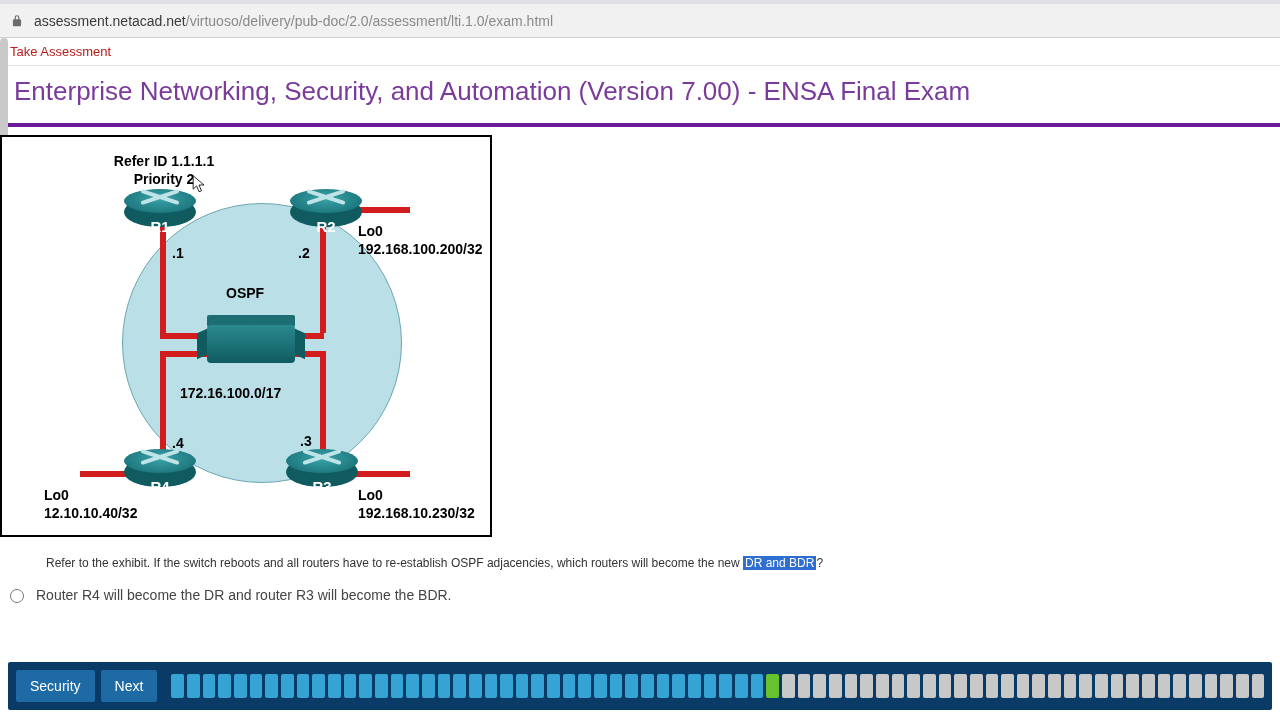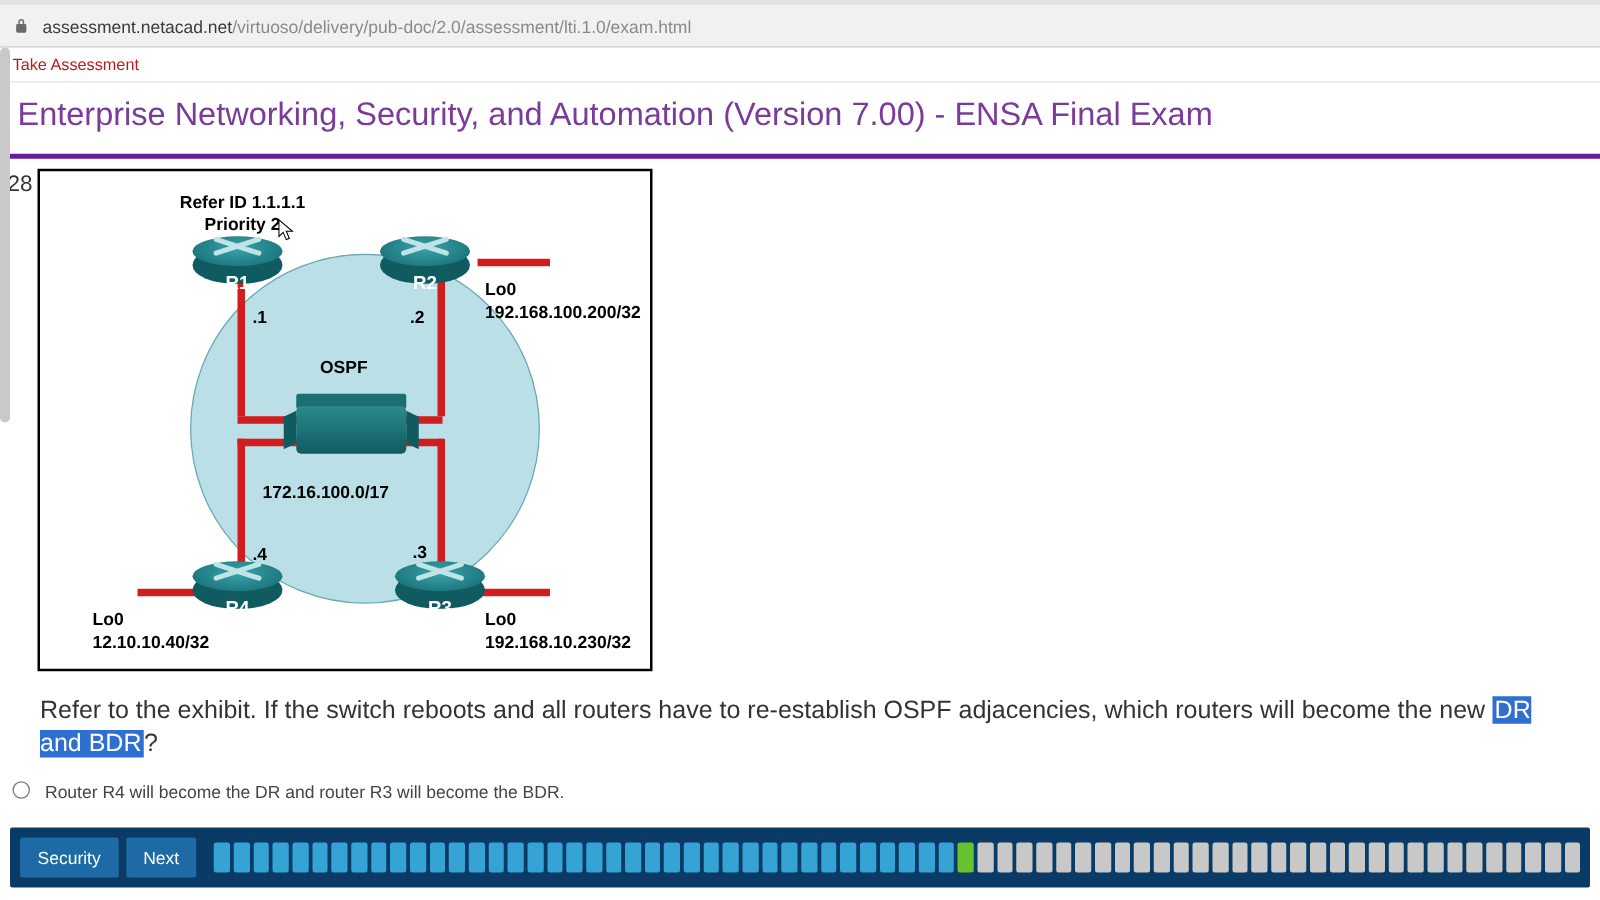--- a/index.html
+++ b/index.html
@@ -43,24 +43,24 @@
   .router .x1, .router .x2 { position:absolute; top:6px; left:16px; width:40px; height:4px; background:#bfe4e7; border-radius:2px; }
   .router .x1 { transform:rotate(18deg); }
   .router .x2 { transform:rotate(-18deg); }
   .router .lbl { position:absolute; bottom:-2px; left:0; width:100%; text-align:center; color:#fff; font-weight:bold; font-size:15px; }
 
   .dlabel { position:absolute; font-size:14px; color:#000; font-weight:bold; line-height:1.25; text-align:center; white-space:nowrap; }
   .dlabel.small { font-weight:bold; font-size:14px; }
 
   .cursor { position:absolute; width:14px; height:20px; }
 
-  .question { font-size:20px; color:#333; padding:18px 30px 10px 32px; line-height:1.35; }
+  .question { font-size:12px; color:#333; padding:18px 30px 10px 32px; line-height:1.35;margin-left:14px; }
   .hl { background:#2f6fd1; color:#fff; padding:0 2px; }
 
-  .option-row { display:flex; align-items:flex-start; padding:6px 30px 6px 10px; font-size:14px; color:#444; }
+  .option-row { display:flex; align-items:flex-end; padding:6px 30px 6px 10px; font-size:14px; color:#444; }
   .radio { appearance:none; width:14px; height:14px; border:1.5px solid #777; border-radius:50%; margin-right:12px; }
 
   
   .footer { position:absolute; left:8px; right:8px; bottom:10px; height:48px; background:#0a3a66; display:flex; align-items:center; padding:0 8px; border-radius:2px; }
   .nav-btn { background:#1d6aa5; color:#fff; border:none; font-size:14px; padding:8px 14px; margin-right:6px; border-radius:2px; cursor:pointer; }
   .progress { flex:1; display:flex; gap:3px; margin-left:8px; align-items:center; height:28px; }
   .cell { flex:1; height:24px; border-radius:2px; }
   .cell.done { background:#35a4d4; }
   .cell.current { background:#67c22f; }
   .cell.todo { background:#c8c8c8; }
@@ -81,21 +81,20 @@
   </span>
 </div>
 
 <div class="scroll-gutter"></div>
 
 <div class="take">Take Assessment</div>
 <div class="title">Enterprise Networking, Security, and Automation (Version 7.00) - ENSA Final Exam</div>
 <div class="purple-bar"></div>
 
 <div class="content">
-  <div class="qnum">28</div>
   <div class="exhibit-wrap">
     <div class="exhibit">
       <div class="circle"></div>
 
       <div class="link" style="left:158px; top:88px; width:6px; height:108px;"></div>
       <div class="link" style="left:158px; top:196px; width:60px; height:6px;"></div>
       <div class="link" style="left:318px; top:88px; width:6px; height:108px;"></div>
       <div class="link" style="left:278px; top:196px; width:44px; height:6px;"></div>
       <div class="link" style="left:158px; top:214px; width:6px; height:118px;"></div>
       <div class="link" style="left:158px; top:214px; width:60px; height:6px;"></div>
@@ -108,21 +107,21 @@
       <div class="sw-top"></div>
       <div class="switch"></div>
 
       <div class="router" style="left:122px; top:52px;">
         <div class="body"></div>
           <div class="top"></div>
           <div class="x1"></div>
           <div class="x2"></div>
         <div class="lbl">R1</div>
       </div>
-      <div class="router" style="left:272px; top:52px;">
+      <div class="router" style="left:288px; top:52px;">
         <div class="body"></div>
           <div class="top"></div>
           <div class="x1"></div>
           <div class="x2"></div>
         <div class="lbl">R2</div>
       </div>
       <div class="router" style="left:284px; top:312px;">
         <div class="body"></div>
           <div class="top"></div>
           <div class="x1"></div>

